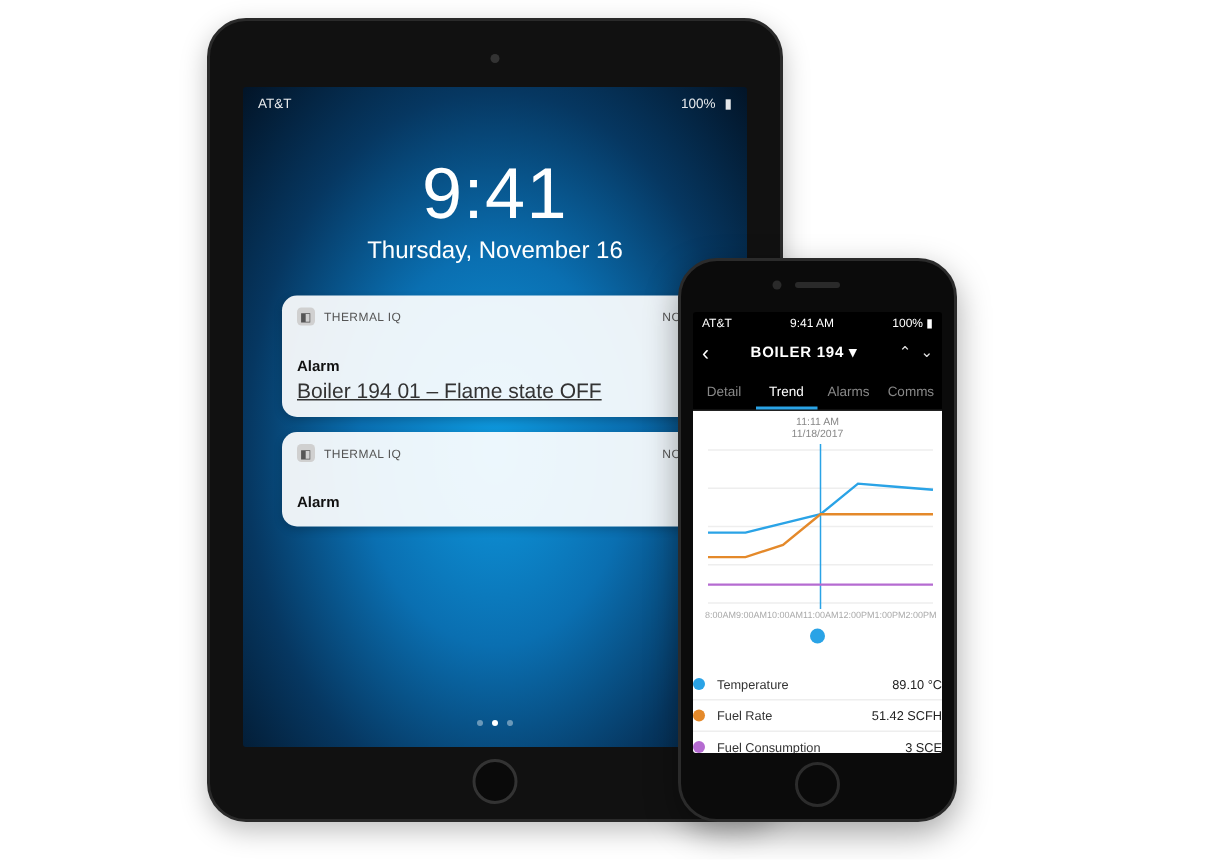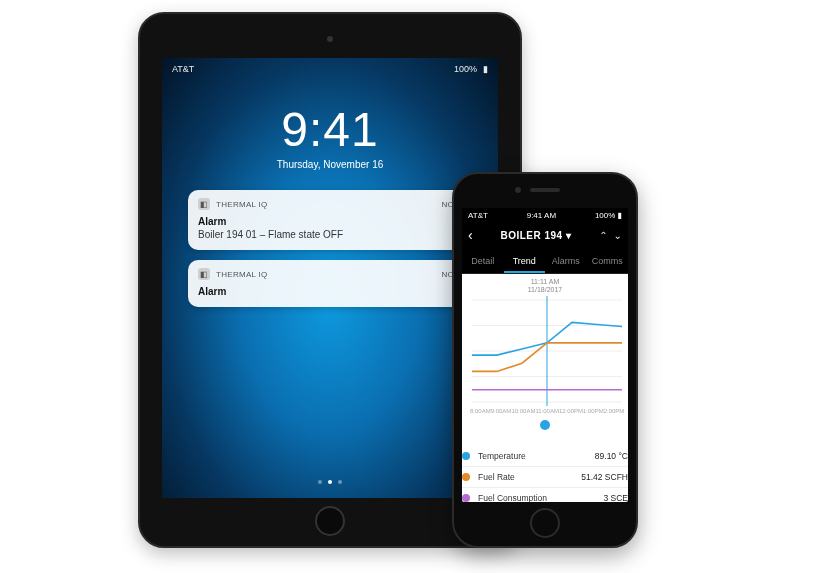--- a/index.html
+++ b/index.html
@@ -34,36 +34,36 @@
     position: absolute; left: 22px; right: 22px; top: 44px; bottom: 48px;
     border-radius: 2px;
     background: radial-gradient(ellipse at 50% 55%, #0e9ae0 0%, #0a6fb1 38%, #063761 70%, #021427 100%);
     color: #fff;
     overflow: hidden;
   }
   .ipad-status { display:flex; justify-content:space-between; align-items:center; padding: 6px 10px 0; font-size: 9px; opacity:.9;}
   .ipad-status .right { display:flex; gap:6px; align-items:center;}
   .ipad-clock { text-align:center; margin-top: 28px; }
   .ipad-clock .time { font-size: 48px; font-weight: 200; letter-spacing: 1px; }
-  .ipad-clock .date { font-size: 10px; margin-top: 2px; font-weight: 300; }
+  .ipad-clock .date { font-size: 16px; margin-top: 2px; font-weight: 300; }
 
   .notif-stack { margin: 20px 26px 0; display:flex; flex-direction:column; gap:10px; }
   .notif {
     background: rgba(255,255,255,.92);
     border-radius: 10px;
     padding: 8px 10px 10px;
     color: #111;
     box-shadow: 0 2px 6px rgba(0,0,0,.2);
     font-size: 9px;
   }
   .notif-head { display:flex; align-items:center; gap:6px; color:#555; font-size:8px; text-transform:uppercase; letter-spacing:.3px;}
   .notif-head .spacer { flex:1; }
   .notif-head .sq { width:12px;height:12px;border-radius:3px;background:#d0d0d0;display:flex;align-items:center;justify-content:center;font-size:8px;color:#555;}
-  .notif-title { font-weight:700; margin-top:6px; font-size:10px; }
-  .notif-body { margin-top:2px; color:#333; font-size:10px; }
+  .notif-title { font-weight:700; margin-top:22px; font-size:10px; }
+  .notif-body { margin-top:2px; color:#333; font-size:14px;text-decoration:underline; }
 
   .page-dots { position:absolute; bottom:14px; left:50%; transform:translateX(-50%); display:flex; gap:6px;}
   .page-dots span { width:4px;height:4px;border-radius:50%;background:rgba(255,255,255,.4);}
   .page-dots span.active{background:#fff;}
 
   
   .iphone {
     position: absolute;
     left: 452px; top: 172px;
     width: 186px; height: 376px;

